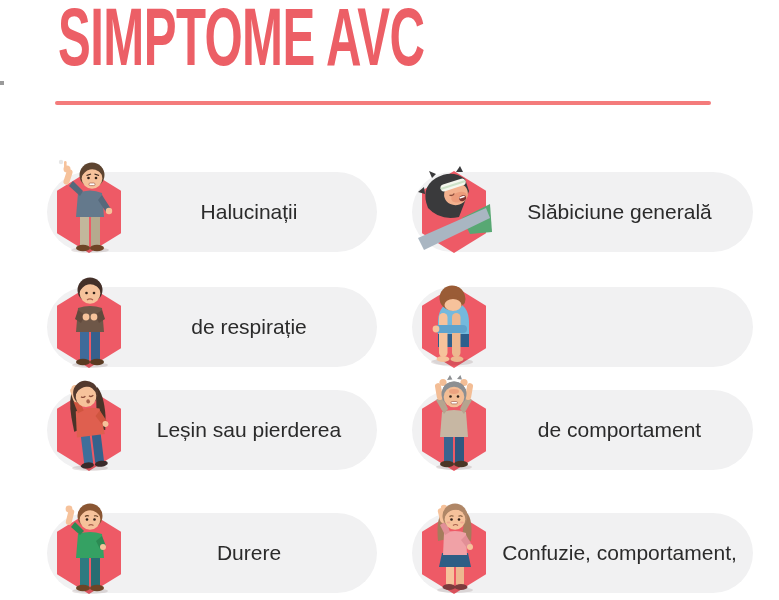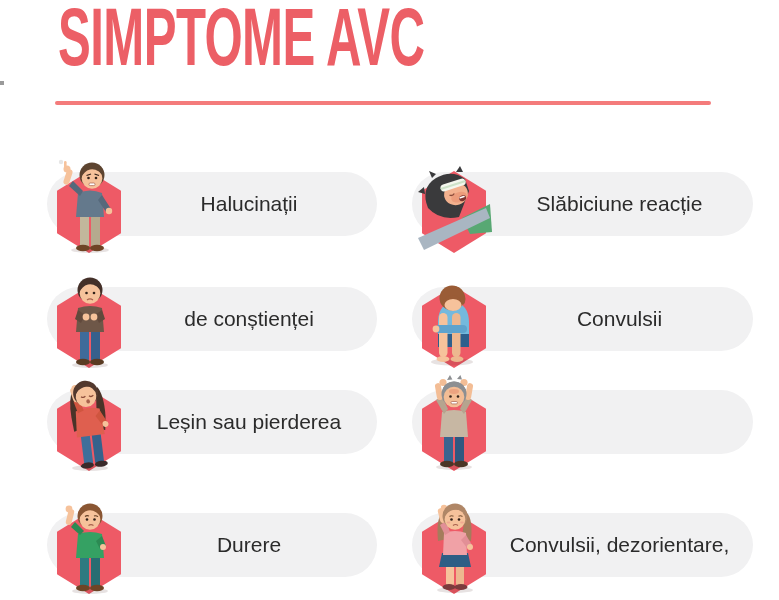--- a/index.html
+++ b/index.html
@@ -15,21 +15,21 @@
     transform:scaleX(0.60);transform-origin:0 0;white-space:nowrap;
   }
   .title-underline{
     position:absolute;left:55px;top:101px;width:656px;height:4px;
     border-radius:2px;background:var(--divider-color,#f47b7b);
   }
   .stray-mark{
     position:absolute;left:0;top:81px;width:4px;height:4px;background:#9a9a9a;
   }
   .pill{
-    position:absolute;height:64px;border-radius:40px;
+    position:absolute;height:80px;border-radius:40px;
     background:var(--pill-bg,#f1f1f2);
   }
   .col-left{left:47px;width:330px;}
   .col-right{left:412px;width:341px;}
   .r1{top:172px}.r2{top:287px}.r3{top:390px}.r4{top:513px}
   .hex{
     position:absolute;left:10px;top:-1px;width:64px;height:82px;
     background:var(--hex-color,#ee5a66);
     clip-path:polygon(50% 0%,100% 24%,100% 76%,50% 100%,0% 76%,0% 24%);
   }
@@ -92,21 +92,21 @@
     <circle cx="39" cy="46" r="3.4" fill="#f6c29b"></circle>
     <circle cx="47" cy="46" r="3.4" fill="#f6c29b"></circle>
     <circle cx="43" cy="19" r="12.5" fill="#443029"></circle>
     <circle cx="43" cy="22.5" r="10.3" fill="#f6c29b"></circle>
     <path d="M32 18 Q34 8 44 8 Q54 8 55 18 L55 21 Q49 12 41 13.5 Q35 15 32 22 Z" fill="#443029"></path>
     <circle cx="39.5" cy="22" r="1.3" fill="#32221a"></circle>
     <circle cx="47" cy="22" r="1.3" fill="#32221a"></circle>
     <path d="M40 29 q3 -2.4 6 0" stroke="#a8614d" stroke-width="1.2" fill="none"></path>
   </svg>
   <div class="label">
-    <span>de conștienței</span>
+    <span>de respirație</span>
   </div>
 </div>
 
 <div class="pill col-left r3">
   <div class="hex"></div>
   <svg class="fig" viewBox="0 0 84 100">
     <ellipse cx="43" cy="94" rx="18" ry="3" fill="rgba(60,20,20,.12)"></ellipse>
     <g transform="rotate(-7 42 55)">
       <path d="M31 14 Q25 22 26 42 L27 56 L36 54 L33 24 Z" fill="#4a3328"></path>
       <path d="M55 14 Q61 22 60 44 L58 58 L50 56 L53 24 Z" fill="#4a3328"></path>
@@ -173,45 +173,41 @@
       <ellipse cx="44" cy="38" rx="12" ry="11" fill="#f3b18e"></ellipse>
       <ellipse cx="46" cy="42" rx="8" ry="5" fill="#e58a6b" opacity=".55"></ellipse>
       <rect x="31" y="25" width="26" height="7" rx="3.5" fill="#f4f7ee"></rect>
       <rect x="31" y="27.5" width="26" height="2" fill="#cde2c8"></rect>
       <path d="M37.5 37 q2.5 2.2 5 0" stroke="#8a4a38" stroke-width="1.3" fill="none"></path>
       <ellipse cx="49" cy="44" rx="3.6" ry="2.9" fill="#7e352f"></ellipse>
       <rect x="46" y="42" width="5.6" height="1.7" rx=".8" fill="#ffffff"></rect>
     </g>
   </svg>
   <div class="label">
-    <span>Slăbiciune reacție</span>
+    <span>Slăbiciune generală</span>
     <span></span>
   </div>
 </div>
 
 <div class="pill col-right r2">
   <div class="hex"></div>
   <svg class="fig" viewBox="0 0 84 100">
     <ellipse cx="40" cy="91" rx="21" ry="3.4" fill="rgba(60,20,20,.12)"></ellipse>
     <path d="M26 50 Q27 32 42 31 Q57 33 57 52 L57 76 L26 76 Z" fill="#74b9dd"></path>
     <circle cx="40" cy="27" r="12.5" fill="#9a5c36"></circle>
     <ellipse cx="41" cy="34" rx="8.5" ry="6" fill="#f6c29b"></ellipse>
     <path d="M28 28 Q30 15.5 41 15 Q52 15.5 53.5 28 Q53.5 32 51 34 Q48.5 24 40 24 Q31.5 25 30 33.5 Q28 31 28 28 Z" fill="#9a5c36"></path>
     <path d="M26 63 L57 63 L57 76 L26 76 Z" fill="#2e5f8c"></path>
     <rect x="27" y="42" width="8.5" height="44" rx="4.2" fill="#f6c29b"></rect>
     <rect x="40" y="42" width="8.5" height="44" rx="4.2" fill="#edb78f"></rect>
     <rect x="23" y="54" width="32" height="8" rx="4" fill="#5ea3cd"></rect>
     <circle cx="24" cy="58" r="3.4" fill="#f6c29b"></circle>
     <ellipse cx="31" cy="88" rx="6.5" ry="3" fill="#f6c29b"></ellipse>
     <ellipse cx="45" cy="88" rx="6.5" ry="3" fill="#edb78f"></ellipse>
   </svg>
-  <div class="label">
-    <span>Convulsii</span>
-    <span></span>
-  </div>
 </div>
 
 <div class="pill col-right r3">
   <div class="hex"></div>
   <svg class="fig" viewBox="0 0 84 100">
     <ellipse cx="42" cy="93" rx="18" ry="3" fill="rgba(60,20,20,.12)"></ellipse>
     <rect x="32" y="60" width="9" height="31" rx="3" fill="#3a648f"></rect>
     <rect x="43" y="60" width="9" height="31" rx="3" fill="#315880"></rect>
     <ellipse cx="35" cy="90" rx="7" ry="3.2" fill="#4b3526"></ellipse>
     <ellipse cx="49" cy="90" rx="7" ry="3.2" fill="#4b3526"></ellipse>
@@ -226,20 +222,21 @@
     <circle cx="42" cy="23" r="10.3" fill="#f3bd95"></circle>
     <path d="M30 19 Q31 8 42 7.5 Q53 8 54 19 L54 15 Q47 10.5 40 12 Q33 13.5 30 21 Z" fill="#8d8f92"></path>
     <path d="M35 6 l3 -5 2.4 4.6 Z" fill="#8d8f92"></path>
     <path d="M45 5 l3.4 -4 1.6 4.6 Z" fill="#8d8f92"></path>
     <ellipse cx="42" cy="17.5" rx="5" ry="2.4" fill="#e58a6b" opacity=".5"></ellipse>
     <circle cx="38.5" cy="22.5" r="1.3" fill="#32221a"></circle>
     <circle cx="46" cy="22.5" r="1.3" fill="#32221a"></circle>
     <rect x="39" y="27.5" width="6.4" height="2.4" rx="1.1" fill="#ffffff" stroke="#a8614d" stroke-width=".7"></rect>
   </svg>
   <div class="label">
+    <span>de comportament</span>
   </div>
 </div>
 
 <div class="pill col-right r4">
   <div class="hex"></div>
   <svg class="fig" viewBox="0 0 84 100">
     <ellipse cx="43" cy="93" rx="18" ry="3" fill="rgba(60,20,20,.12)"></ellipse>
     <path d="M30 16 Q24 22 26 44 L35 42 L33 24 Z" fill="#a57c5c"></path>
     <path d="M55 16 Q61 22 59 44 L50 42 L52 24 Z" fill="#a57c5c"></path>
     <rect x="34" y="64" width="8" height="25" rx="3" fill="#f6c29b"></rect>
@@ -257,15 +254,15 @@
     <circle cx="43" cy="22.5" r="10.3" fill="#f6c29b"></circle>
     <path d="M32 20 Q33 9 43 8.5 Q53 9 54 20 L54 16 Q48 11.5 41 13 Q35 14.5 32 21 Z" fill="#b08767"></path>
     <path d="M37.5 19.5 q2 -1.4 4 -0.3 M46.5 19.2 q2 -1.1 4 0.3" stroke="#7a5436" stroke-width="1.1" fill="none"></path>
     <circle cx="39.5" cy="22.5" r="1.3" fill="#32221a"></circle>
     <circle cx="47" cy="22.5" r="1.3" fill="#32221a"></circle>
     <path d="M41 28.5 q2.5 -2 5 0" stroke="#a8614d" stroke-width="1.2" fill="none"></path>
     <ellipse cx="36.5" cy="25.5" rx="1.9" ry="1.1" fill="#ef9d8d" opacity=".7"></ellipse>
     <ellipse cx="50" cy="25.5" rx="1.9" ry="1.1" fill="#ef9d8d" opacity=".7"></ellipse>
   </svg>
   <div class="label">
-    <span>Convulsii, dezorientare,</span>
+    <span>Confuzie, comportament,</span>
   </div>
 </div>
 
 </body></html>

